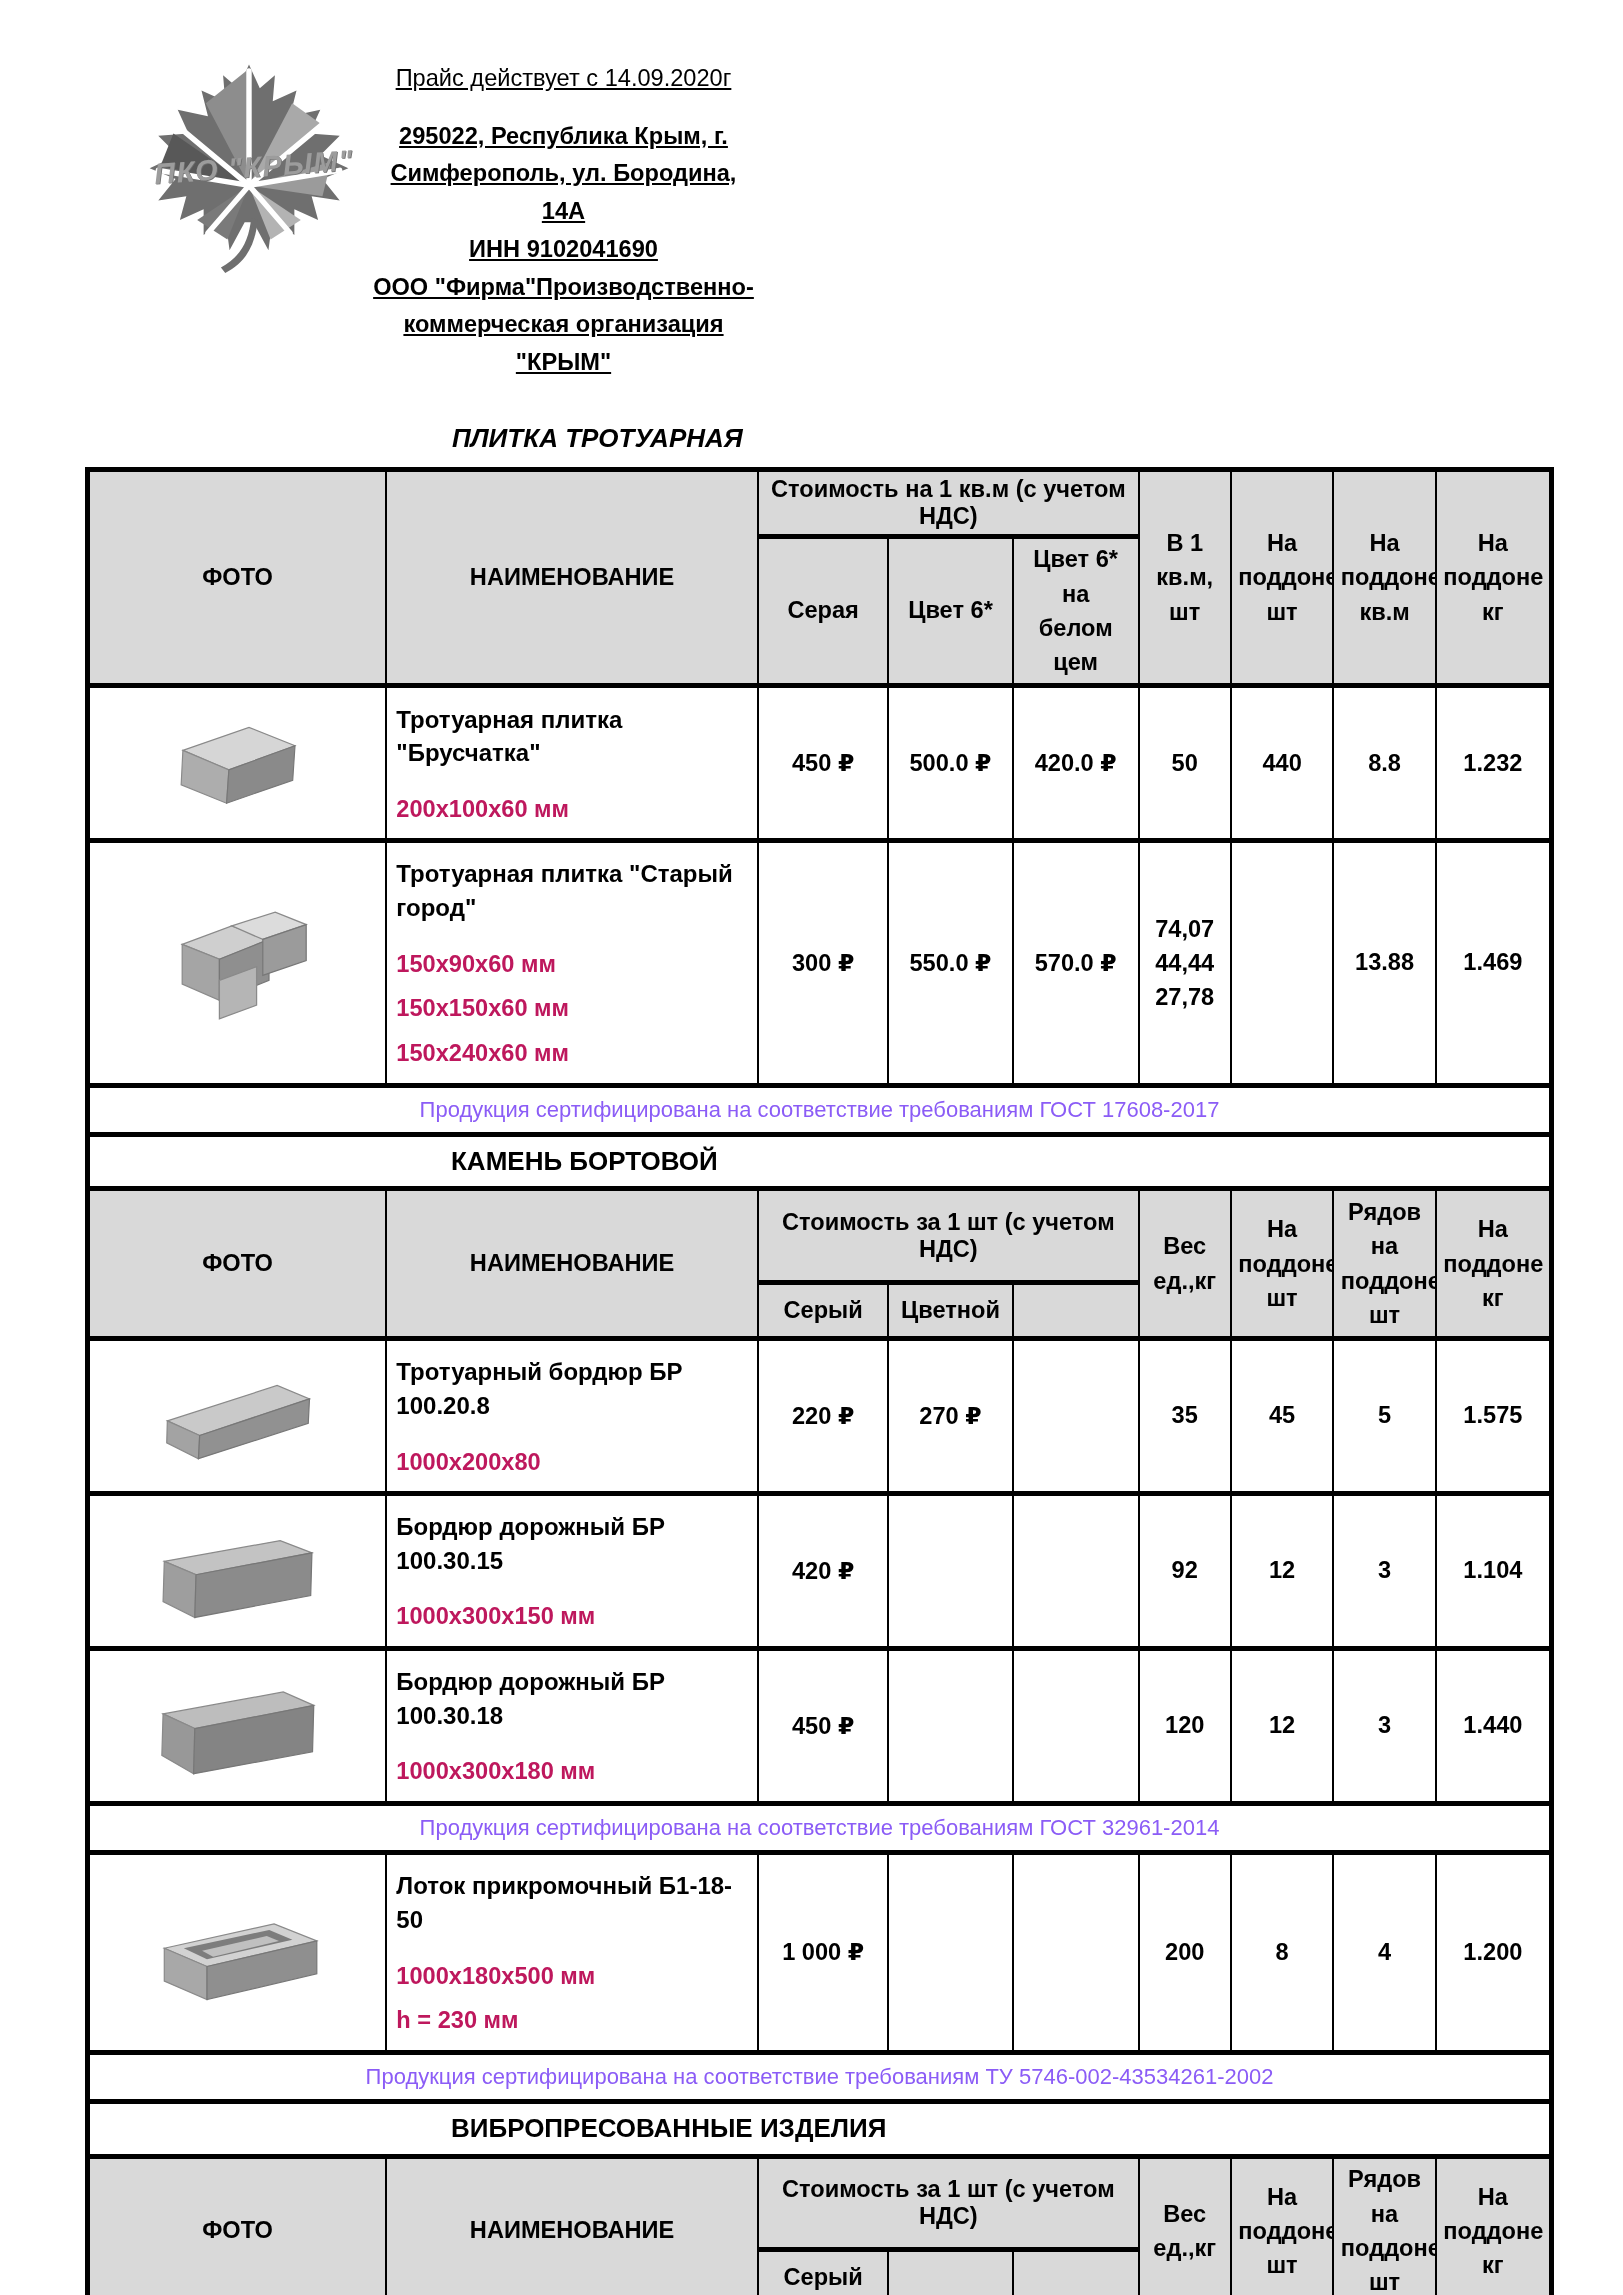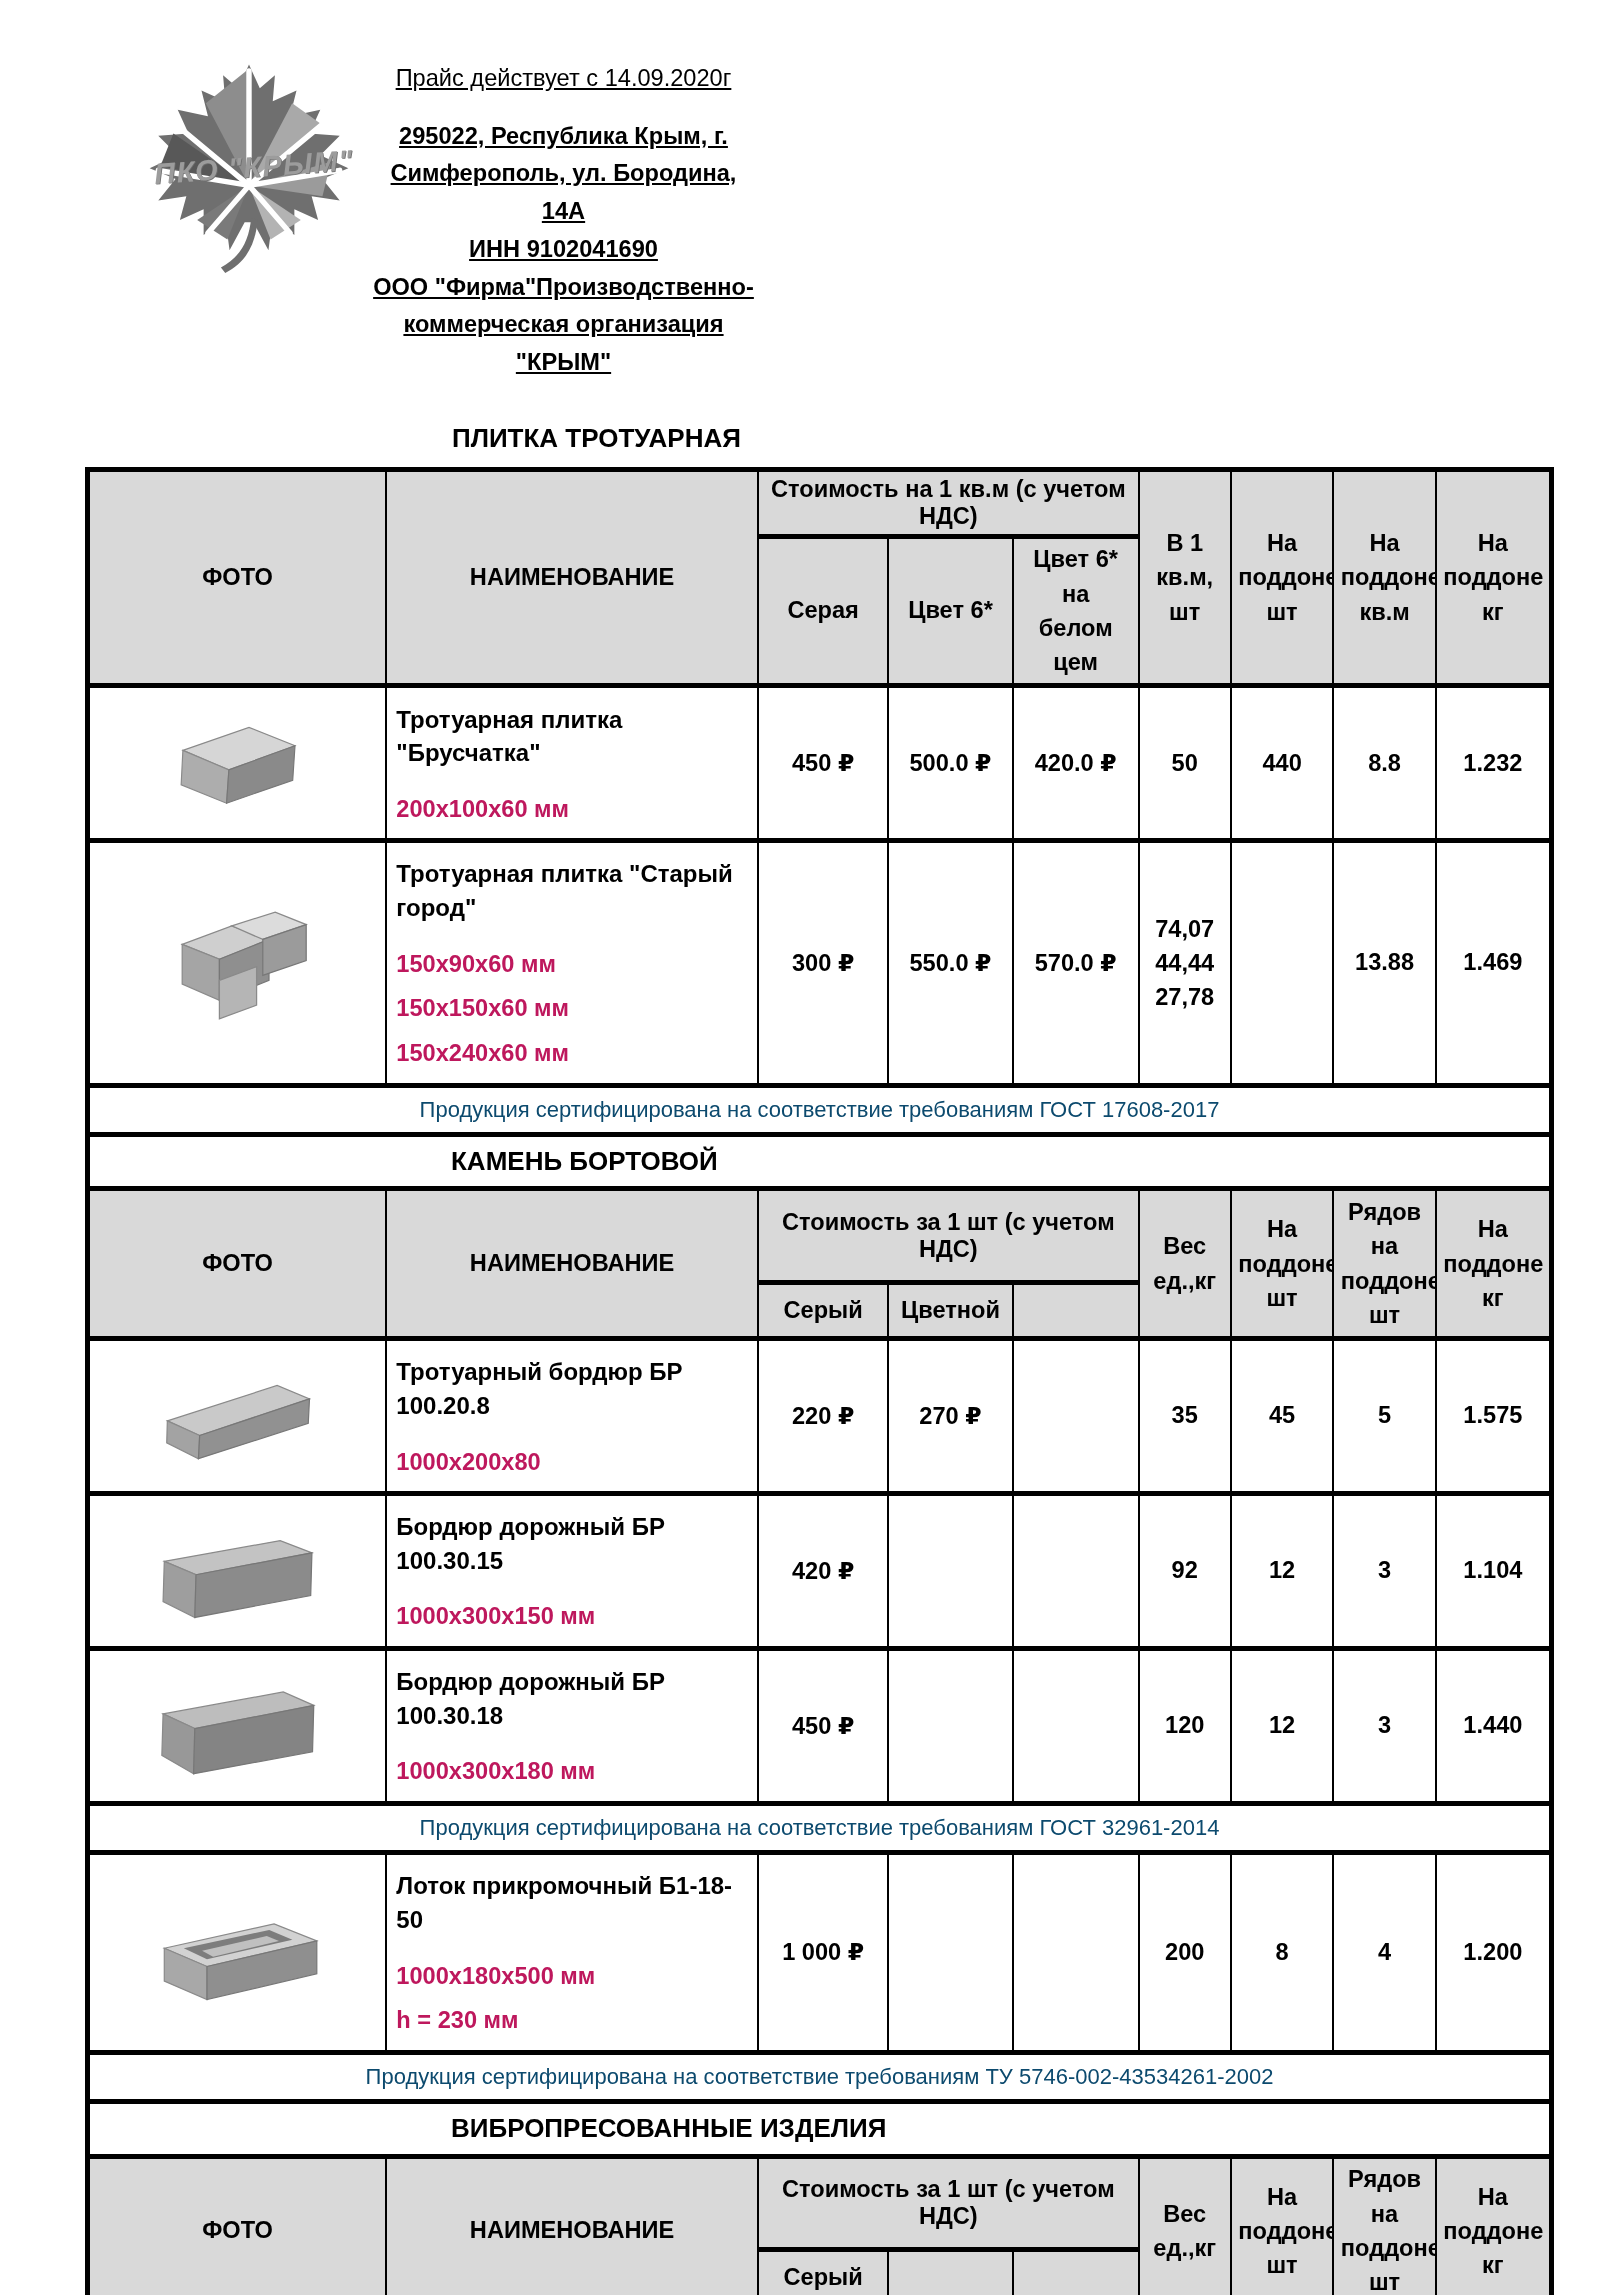--- a/index.html
+++ b/index.html
@@ -8,34 +8,34 @@
 
   
   .top{display:flex;align-items:flex-start;}
   .logo-wrap{width:236px;height:216px;margin-left:46px;flex:0 0 auto;position:relative;}
   .doc-title{flex:1 1 auto;text-align:center;padding-top:98px;font-weight:bold;font-size:27px;line-height:1.55;white-space:pre-line;}
   .right-block{width:393px;flex:0 0 auto;text-align:center;padding-top:6.5px;text-decoration:underline;}
   .valid-from{font-size:23.6px;margin-bottom:26px;}
   .company-address{font-weight:bold;font-size:23.6px;line-height:1.6;white-space:pre-line;}
 
   
-  .sec-title{font-weight:bold;font-size:26px;margin:41px 0 13px 367px;}
+  .sec-title{font-weight:bold;font-size:26px;margin:41px 0 13px 367px;font-style:italic;}
 
   
   table.price{width:100%;border-collapse:collapse;border:5.9px solid #000;table-layout:fixed;}
   td{border:2.6px solid #000;border-top-width:5.9px;border-bottom-width:5.9px;font-size:23.6px;text-align:center;vertical-align:middle;padding:3.9px 6.5px;box-sizing:border-box;overflow:hidden;}
   td.th{background:#d9d9d9;font-weight:bold;}
   .pre{white-space:pre-line;line-height:1.45;}
   .name-cell{text-align:left;vertical-align:top;padding:14.4px 3.9px 6.5px 9.2px;}
   .name{font-weight:bold;font-size:24px;line-height:1.4;}
   .dims{color:#be185d;font-size:23.6px;margin-top:17px;line-height:1.9;white-space:pre-line;}
   .price{font-weight:bold;}
   .photo-cell{padding:6.5px;}
   .photo-cell svg{display:block;margin:0 auto;}
-  tr.cert td{color:#0c4a6e;font-size:22px;font-weight:normal;padding:9.2px 6.5px;}
+  tr.cert td{color:#8b5cf6;font-size:22px;font-weight:normal;padding:9.2px 6.5px;}
   tr.secrow td{font-weight:bold;font-size:26px;text-align:left;padding:9.2px 6.5px 9.2px 361px;} 
   .rowA{height:103px;}  .rowB{height:135px;}
   .rowC{height:119px;}  .rowD{height:123px;}
 
   .logo-text{position:absolute;top:93px;left:5.2px;width:100%;text-align:center;font-weight:bold;font-style:italic;font-size:29px;color:#9c9c9c;letter-spacing:1.3px;transform:rotate(-4deg);text-shadow:0.7px 0.7px 0 #6e6e6e;}
 </style>
 </head>
 <body>
 
 <div class="page">

